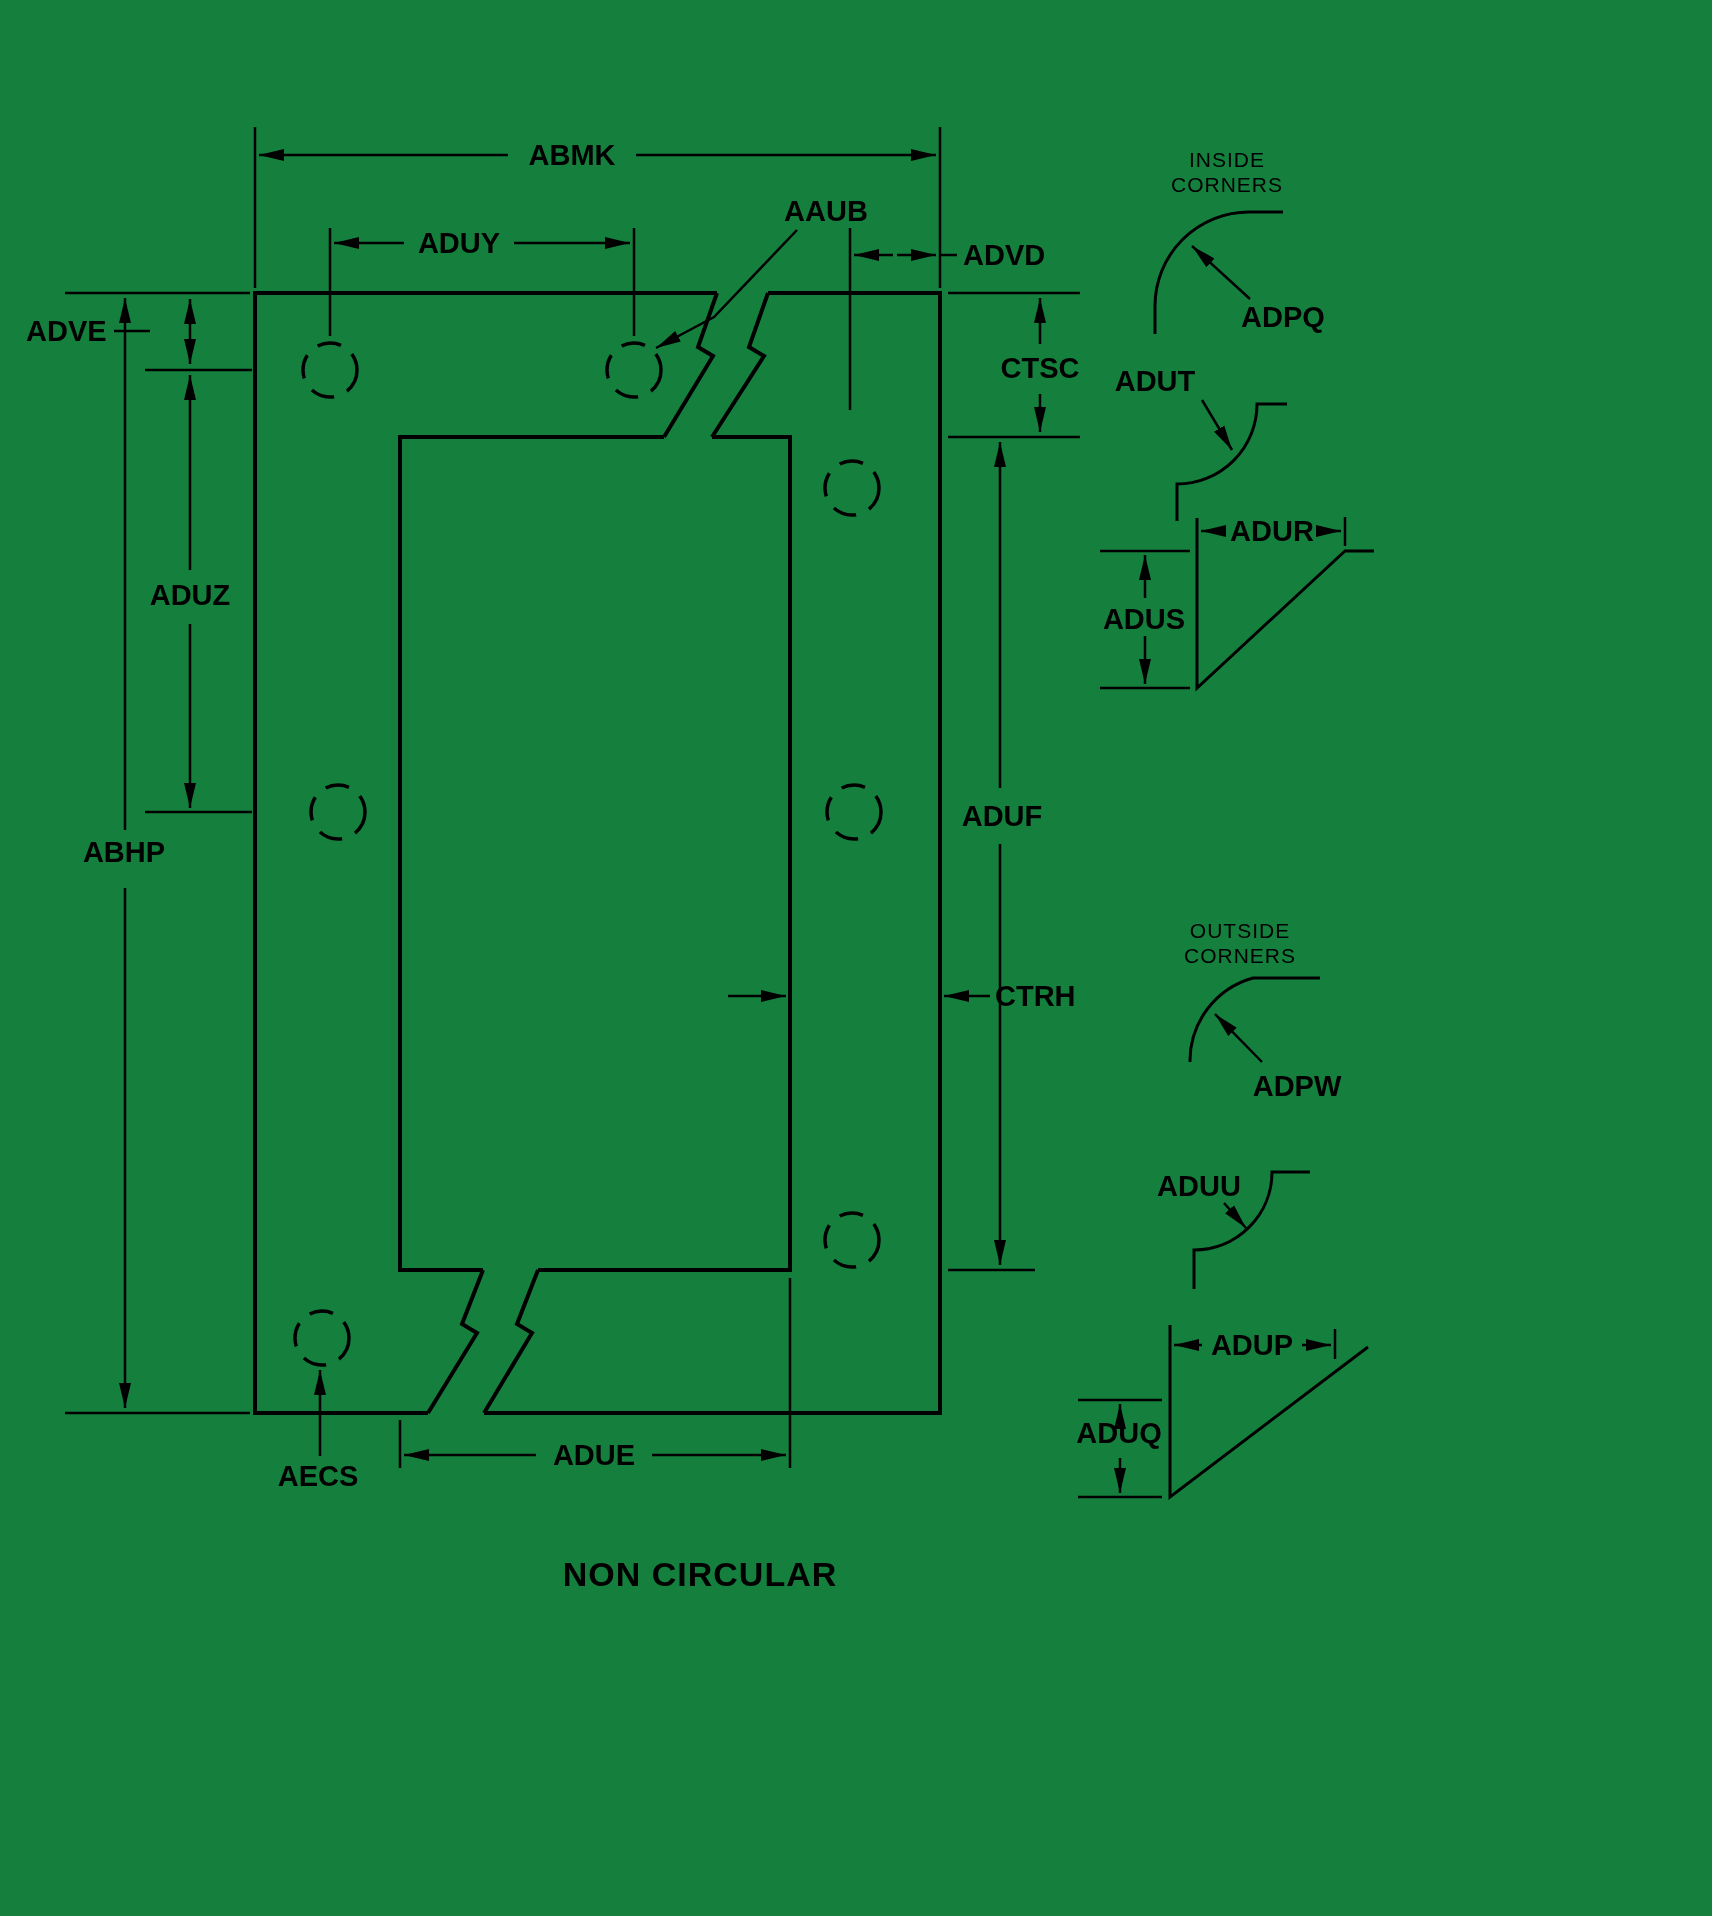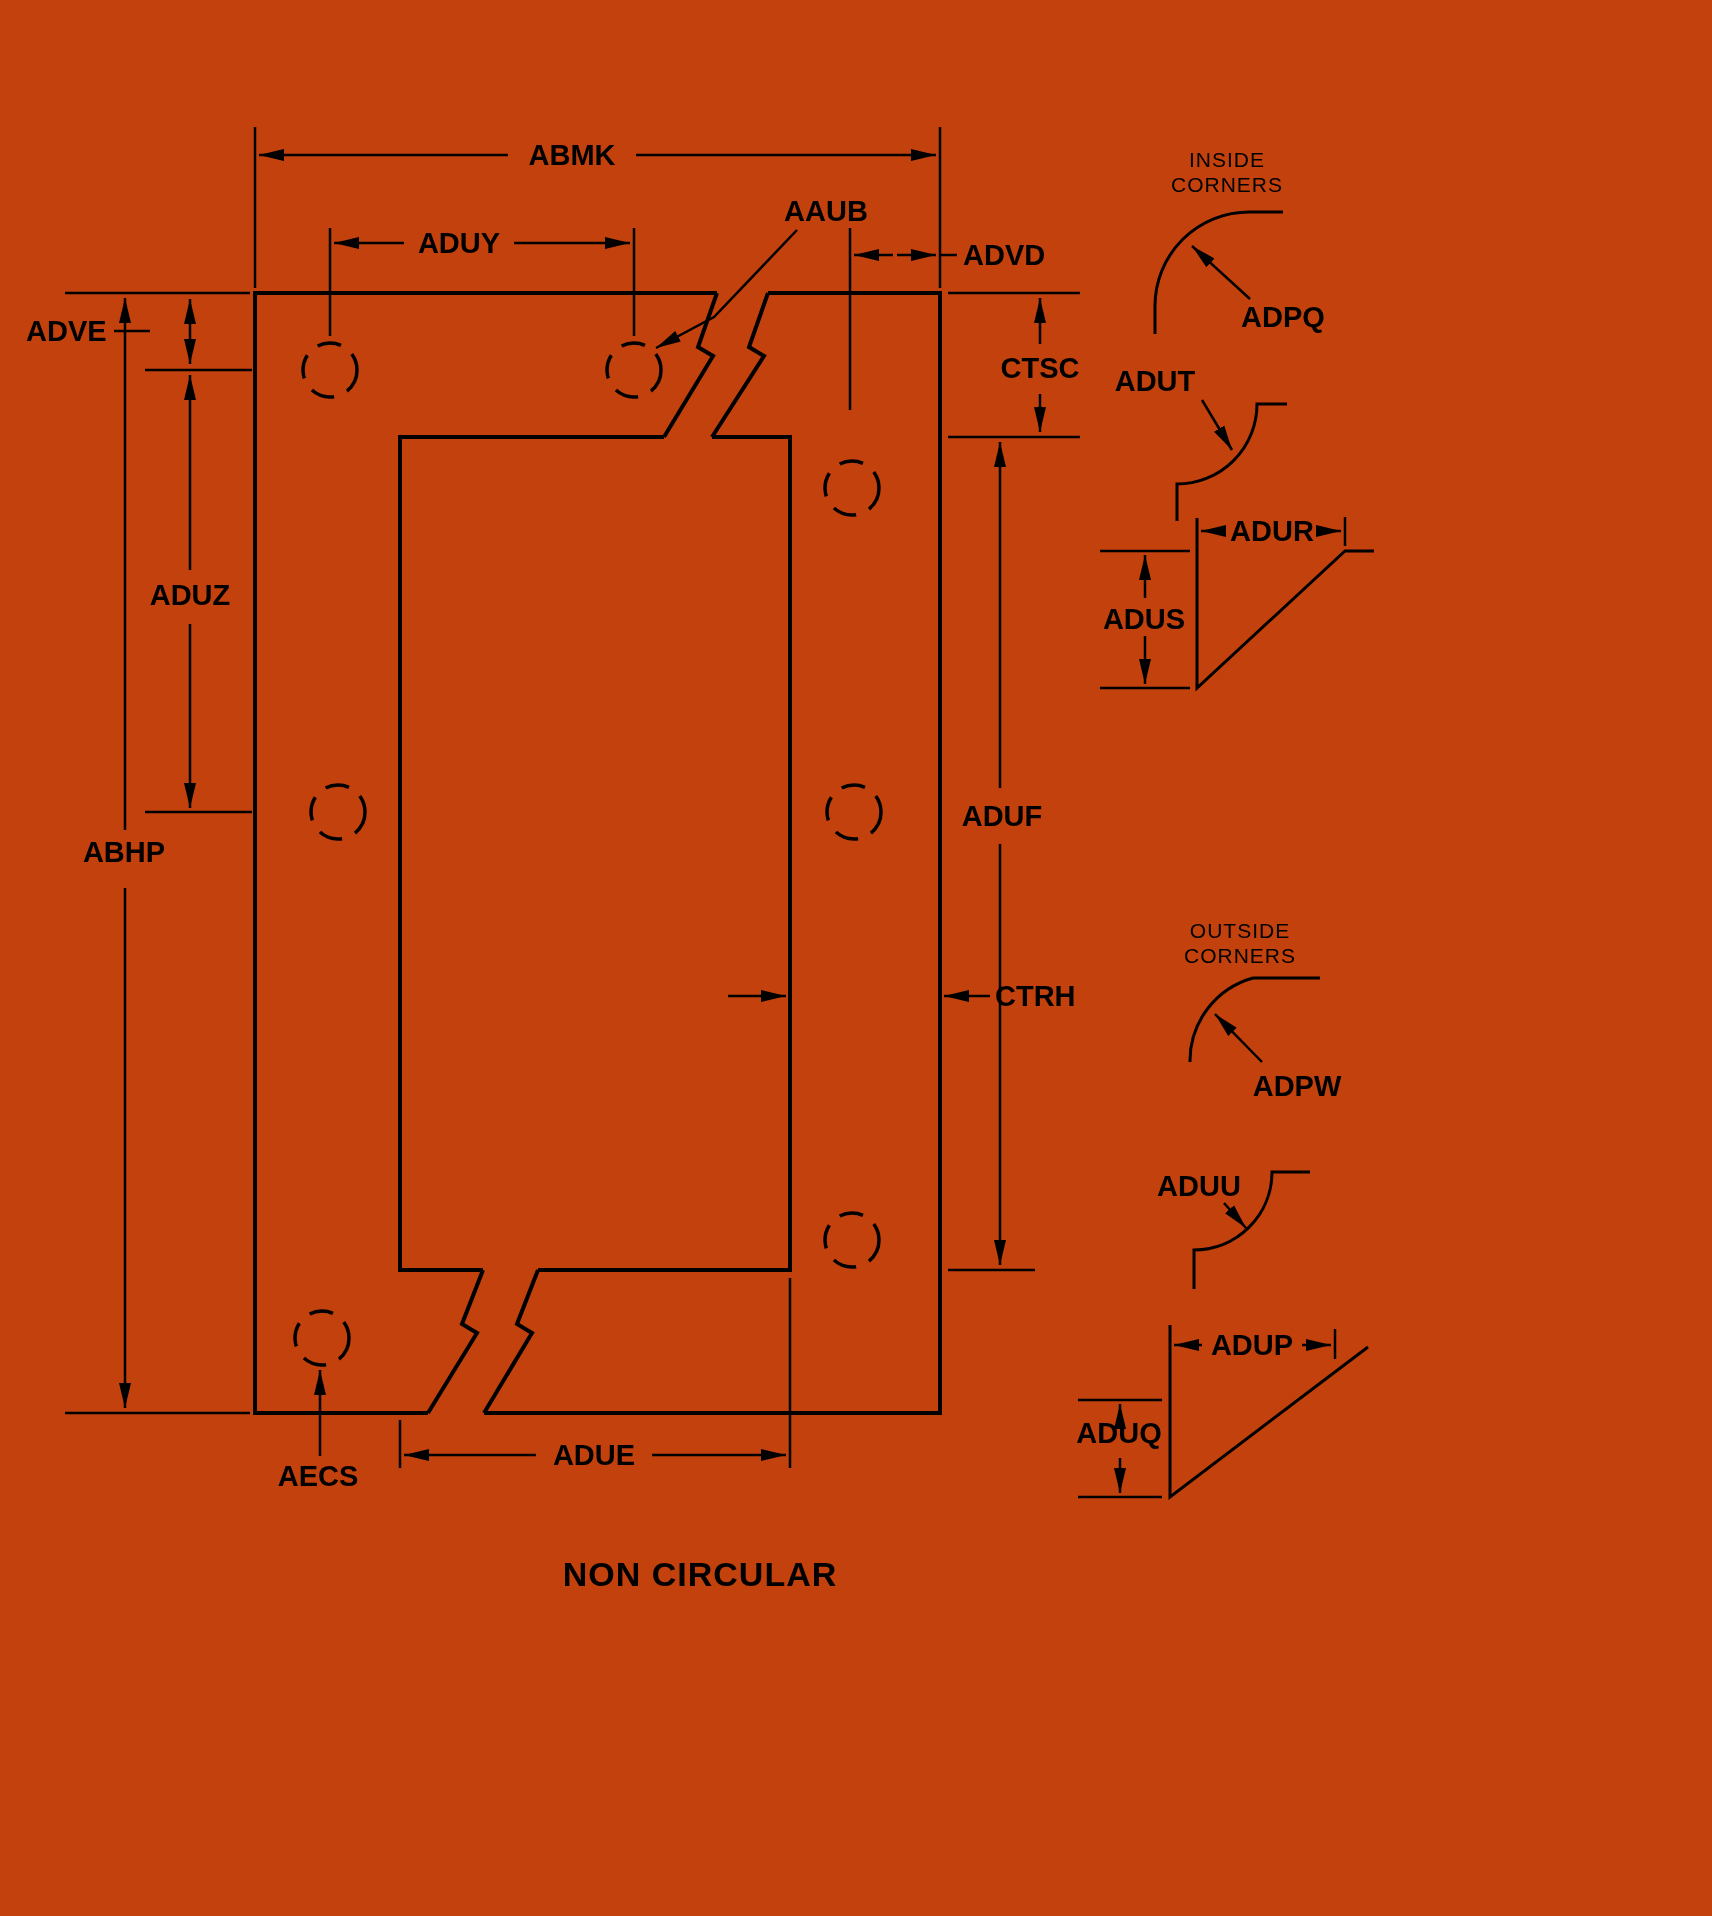--- a/index.html
+++ b/index.html
@@ -1,20 +1,20 @@
 <!DOCTYPE html>
 <html><head>
 <meta charset="utf-8">
 <style>
   html, body { margin: 0; padding: 0; background: #ffffff; }
   .canvas {
     position: relative;
     width: 1712px;
     height: 1916px;
-    background: #c2410c;
+    background: #15803d;
     font-family: "Liberation Sans", sans-serif;
   }
   svg { display: block; }
   .outline { stroke: #000; stroke-width: 4; fill: none; stroke-linejoin: miter; }
   .detail  { stroke: #000; stroke-width: 3; fill: none; }
   .dim     { stroke: #000; stroke-width: 2.5; fill: none; }
   .hole    { stroke: #000; stroke-width: 3.5; fill: none; stroke-dasharray: 24 14; }
   text.lbl   { font-family: "Liberation Sans", sans-serif; font-weight: 700; font-size: 29px; fill: #000; }
   text.small { font-family: "Liberation Sans", sans-serif; font-weight: 400; font-size: 21px; fill: #000; letter-spacing: 1px; }
   text.title { font-family: "Liberation Sans", sans-serif; font-weight: 700; font-size: 34px; fill: #000; letter-spacing: 1px; }

